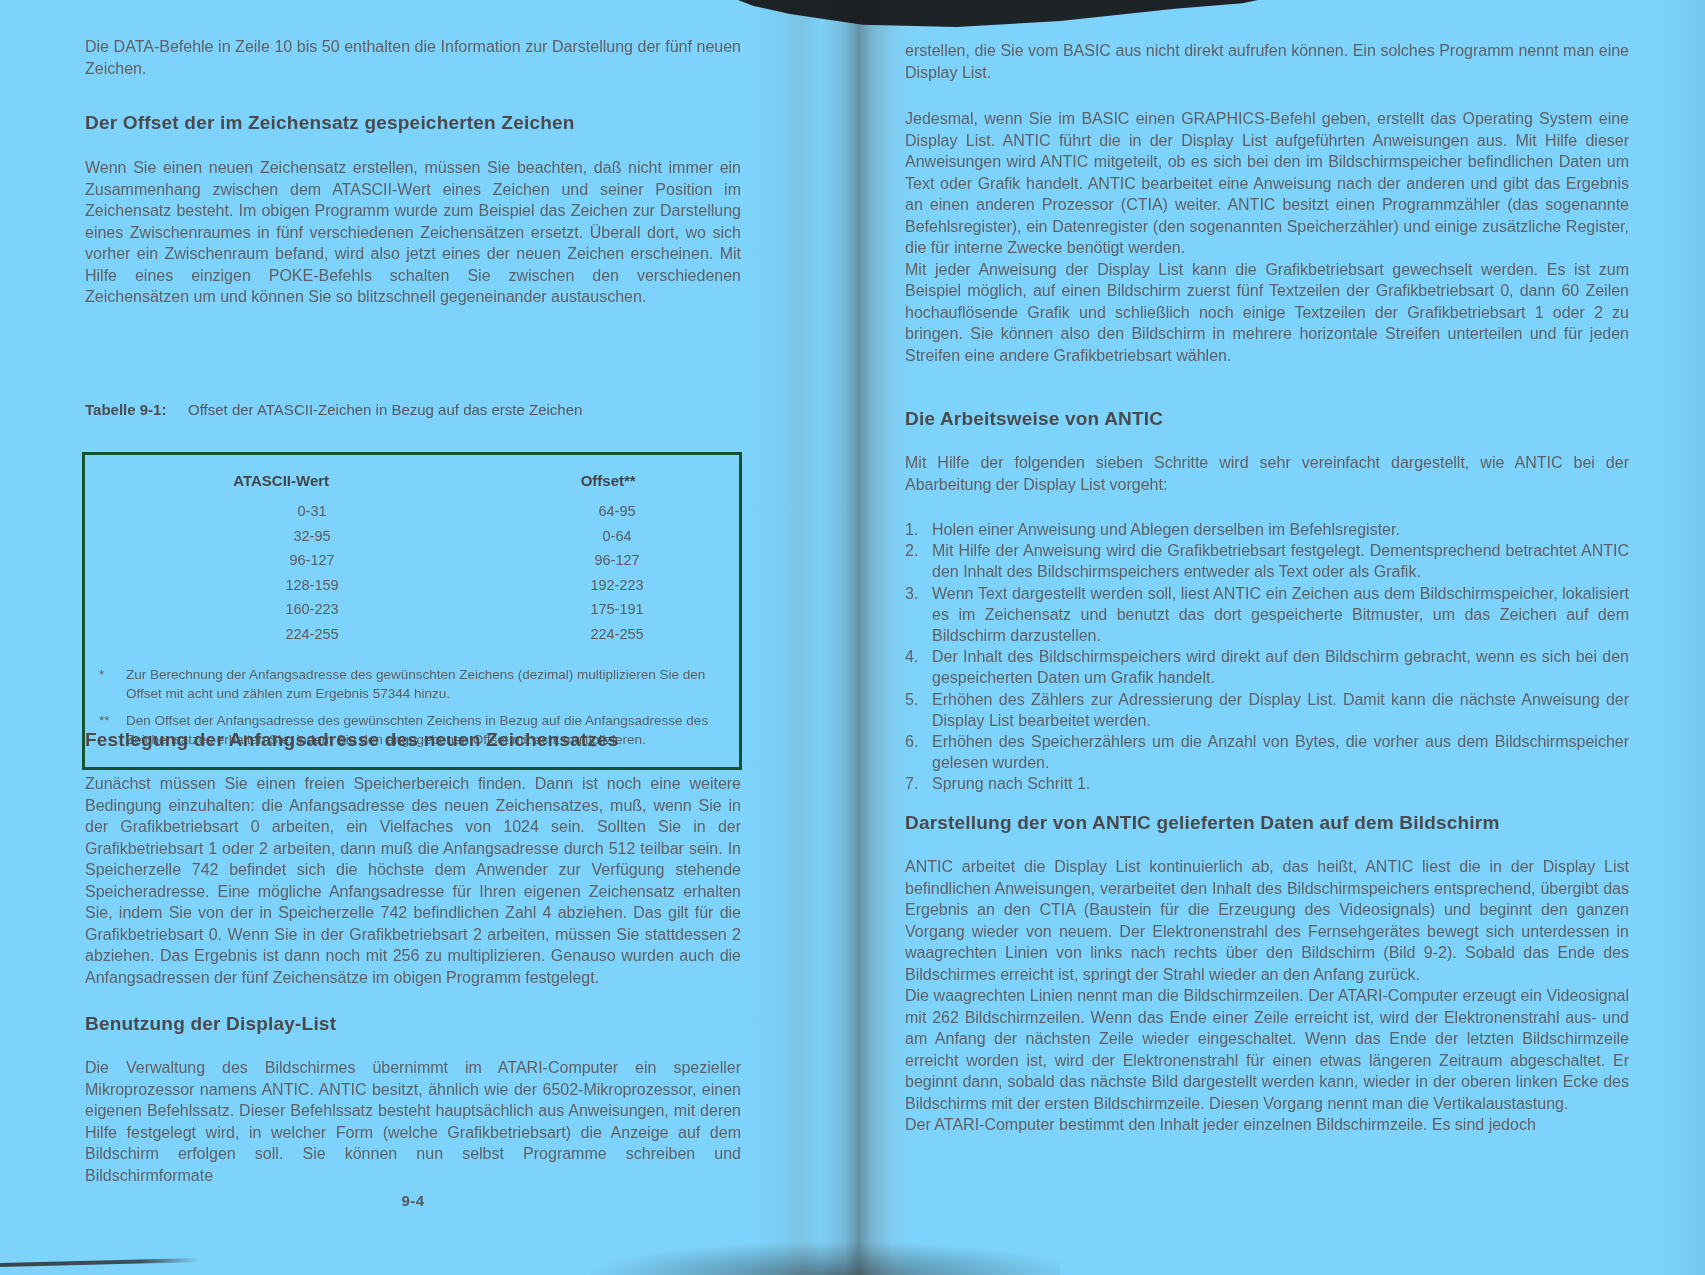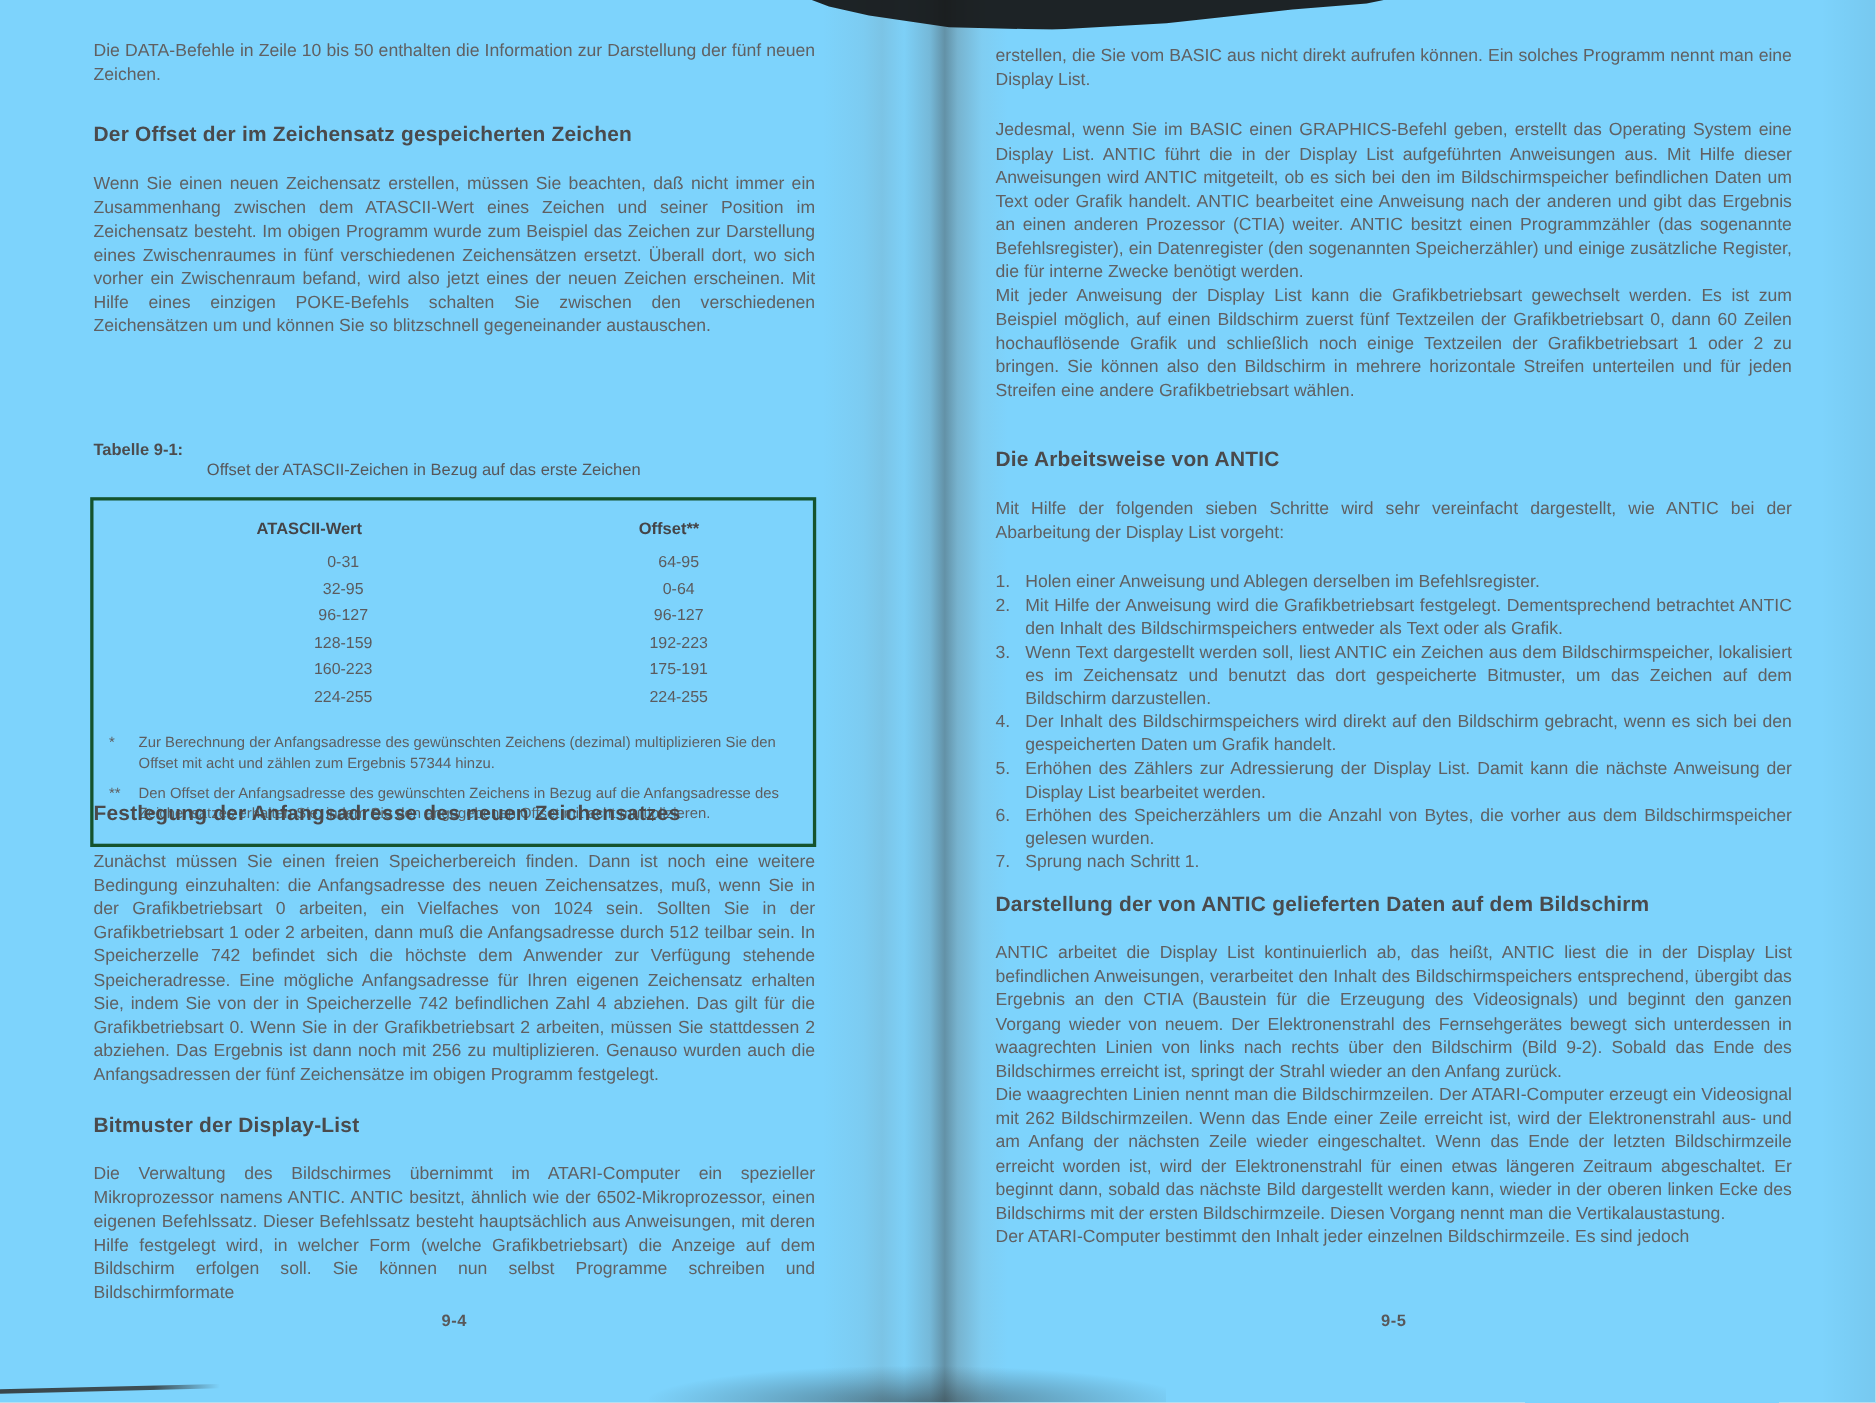--- a/index.html
+++ b/index.html
@@ -83,21 +83,21 @@
 
   <div class="blk h" style="left:85px;top:112px;width:656px;">Der Offset der im Zeichensatz gespeicherten Zeichen</div>
 
   <div class="blk body-txt" style="left:85px;top:157px;width:656px;">
     <p>Wenn Sie einen neuen Zeichensatz erstellen, müssen Sie beachten, daß nicht immer ein Zusammenhang zwischen dem ATASCII-Wert eines Zeichen und seiner Position im Zeichensatz besteht. Im obigen Programm wurde zum Beispiel das Zeichen zur Darstellung eines Zwischenraumes in fünf verschiedenen Zeichensätzen ersetzt. Überall dort, wo sich vorher ein Zwischenraum befand, wird also jetzt eines der neuen Zeichen erscheinen. Mit Hilfe eines einzigen POKE-Befehls schalten Sie zwischen den verschiedenen Zeichensätzen um und können Sie so blitzschnell gegeneinander austauschen.</p>
   </div>
 
   <div class="blk tbl-caption" style="left:85px;top:399px;width:656px;">
     <span class="cap-label">Tabelle 9-1:</span>
     <span>
-      <span style="display:block;margin-top:18px;">Offset der ATASCII-Zeichen in Bezug auf das erste Zeichen</span>
+      <span style="display:block;">Offset der ATASCII-Zeichen in Bezug auf das erste Zeichen</span>
     </span>
   </div>
 
   <div class="blk tbl-box" style="left:82px;top:452px;width:654px;">
     <div class="t-cellwrap t-head">
       <span>ATASCII-Wert</span>
       <span>Offset**</span>
     </div>
     <div class="t-rows">
       <div class="t-cellwrap">
@@ -136,21 +136,21 @@
       </div>
     </div>
   </div>
 
   <div class="blk h" style="left:85px;top:729px;width:656px;">Festlegung der Anfangsadresse des neuen Zeichensatzes</div>
 
   <div class="blk body-txt" style="left:85px;top:773px;width:656px;">
     <p>Zunächst müssen Sie einen freien Speicherbereich finden. Dann ist noch eine weitere Bedingung einzuhalten: die Anfangsadresse des neuen Zeichensatzes, muß, wenn Sie in der Grafikbetriebsart 0 arbeiten, ein Vielfaches von 1024 sein. Sollten Sie in der Grafikbetriebsart 1 oder 2 arbeiten, dann muß die Anfangsadresse durch 512 teilbar sein. In Speicherzelle 742 befindet sich die höchste dem Anwender zur Verfügung stehende Speicheradresse. Eine mögliche Anfangsadresse für Ihren eigenen Zeichensatz erhalten Sie, indem Sie von der in Speicherzelle 742 befindlichen Zahl 4 abziehen. Das gilt für die Grafikbetriebsart 0. Wenn Sie in der Grafikbetriebsart 2 arbeiten, müssen Sie stattdessen 2 abziehen. Das Ergebnis ist dann noch mit 256 zu multiplizieren. Genauso wurden auch die Anfangsadressen der fünf Zeichensätze im obigen Programm festgelegt.</p>
   </div>
 
-  <div class="blk h" style="left:85px;top:1013px;width:656px;">Bitmuster der Display-List</div>
+  <div class="blk h" style="left:85px;top:1013px;width:656px;">Benutzung der Display-List</div>
 
   <div class="blk body-txt" style="left:85px;top:1057px;width:656px;">
     <p>Die Verwaltung des Bildschirmes übernimmt im ATARI-Computer ein spezieller Mikroprozessor namens ANTIC. ANTIC besitzt, ähnlich wie der 6502-Mikroprozessor, einen eigenen Befehlssatz. Dieser Befehlssatz besteht hauptsächlich aus Anweisungen, mit deren Hilfe festgelegt wird, in welcher Form (welche Grafikbetriebsart) die Anzeige auf dem Bildschirm erfolgen soll. Sie können nun selbst Programme schreiben und Bildschirmformate</p>
   </div>
 
   <div class="blk pagenum" style="left:85px;top:1192px;width:656px;">9-4</div>
 
   <div class="blk body-txt" style="left:905px;top:40px;width:724px;">
     <p>erstellen, die Sie vom BASIC aus nicht direkt aufrufen können. Ein solches Programm nennt man eine Display List.</p>
   </div>
@@ -198,15 +198,14 @@
   </div>
 
   <div class="blk h" style="left:905px;top:812px;width:724px;">Darstellung der von ANTIC gelieferten Daten auf dem Bildschirm</div>
 
   <div class="blk body-txt" style="left:905px;top:856px;width:724px;">
     <p>ANTIC arbeitet die Display List kontinuierlich ab, das heißt, ANTIC liest die in der Display List befindlichen Anweisungen, verarbeitet den Inhalt des Bildschirmspeichers entsprechend, übergibt das Ergebnis an den CTIA (Baustein für die Erzeugung des Videosignals) und beginnt den ganzen Vorgang wieder von neuem. Der Elektronenstrahl des Fernsehgerätes bewegt sich unterdessen in waagrechten Linien von links nach rechts über den Bildschirm (Bild 9-2). Sobald das Ende des Bildschirmes erreicht ist, springt der Strahl wieder an den Anfang zurück.</p>
     <p>Die waagrechten Linien nennt man die Bildschirmzeilen. Der ATARI-Computer erzeugt ein Videosignal mit 262 Bildschirmzeilen. Wenn das Ende einer Zeile erreicht ist, wird der Elektronenstrahl aus- und am Anfang der nächsten Zeile wieder eingeschaltet. Wenn das Ende der letzten Bildschirmzeile erreicht worden ist, wird der Elektronenstrahl für einen etwas längeren Zeitraum abgeschaltet. Er beginnt dann, sobald das nächste Bild dargestellt werden kann, wieder in der oberen linken Ecke des Bildschirms mit der ersten Bildschirmzeile. Diesen Vorgang nennt man die Vertikalaustastung.</p>
     <p>Der ATARI-Computer bestimmt den Inhalt jeder einzelnen Bildschirmzeile. Es sind jedoch</p>
   </div>
 
-  <div class="blk pagenum" style="left:905px;top:1192px;width:724px;">9-5</div>
 
 </div>
 
 </body></html>

